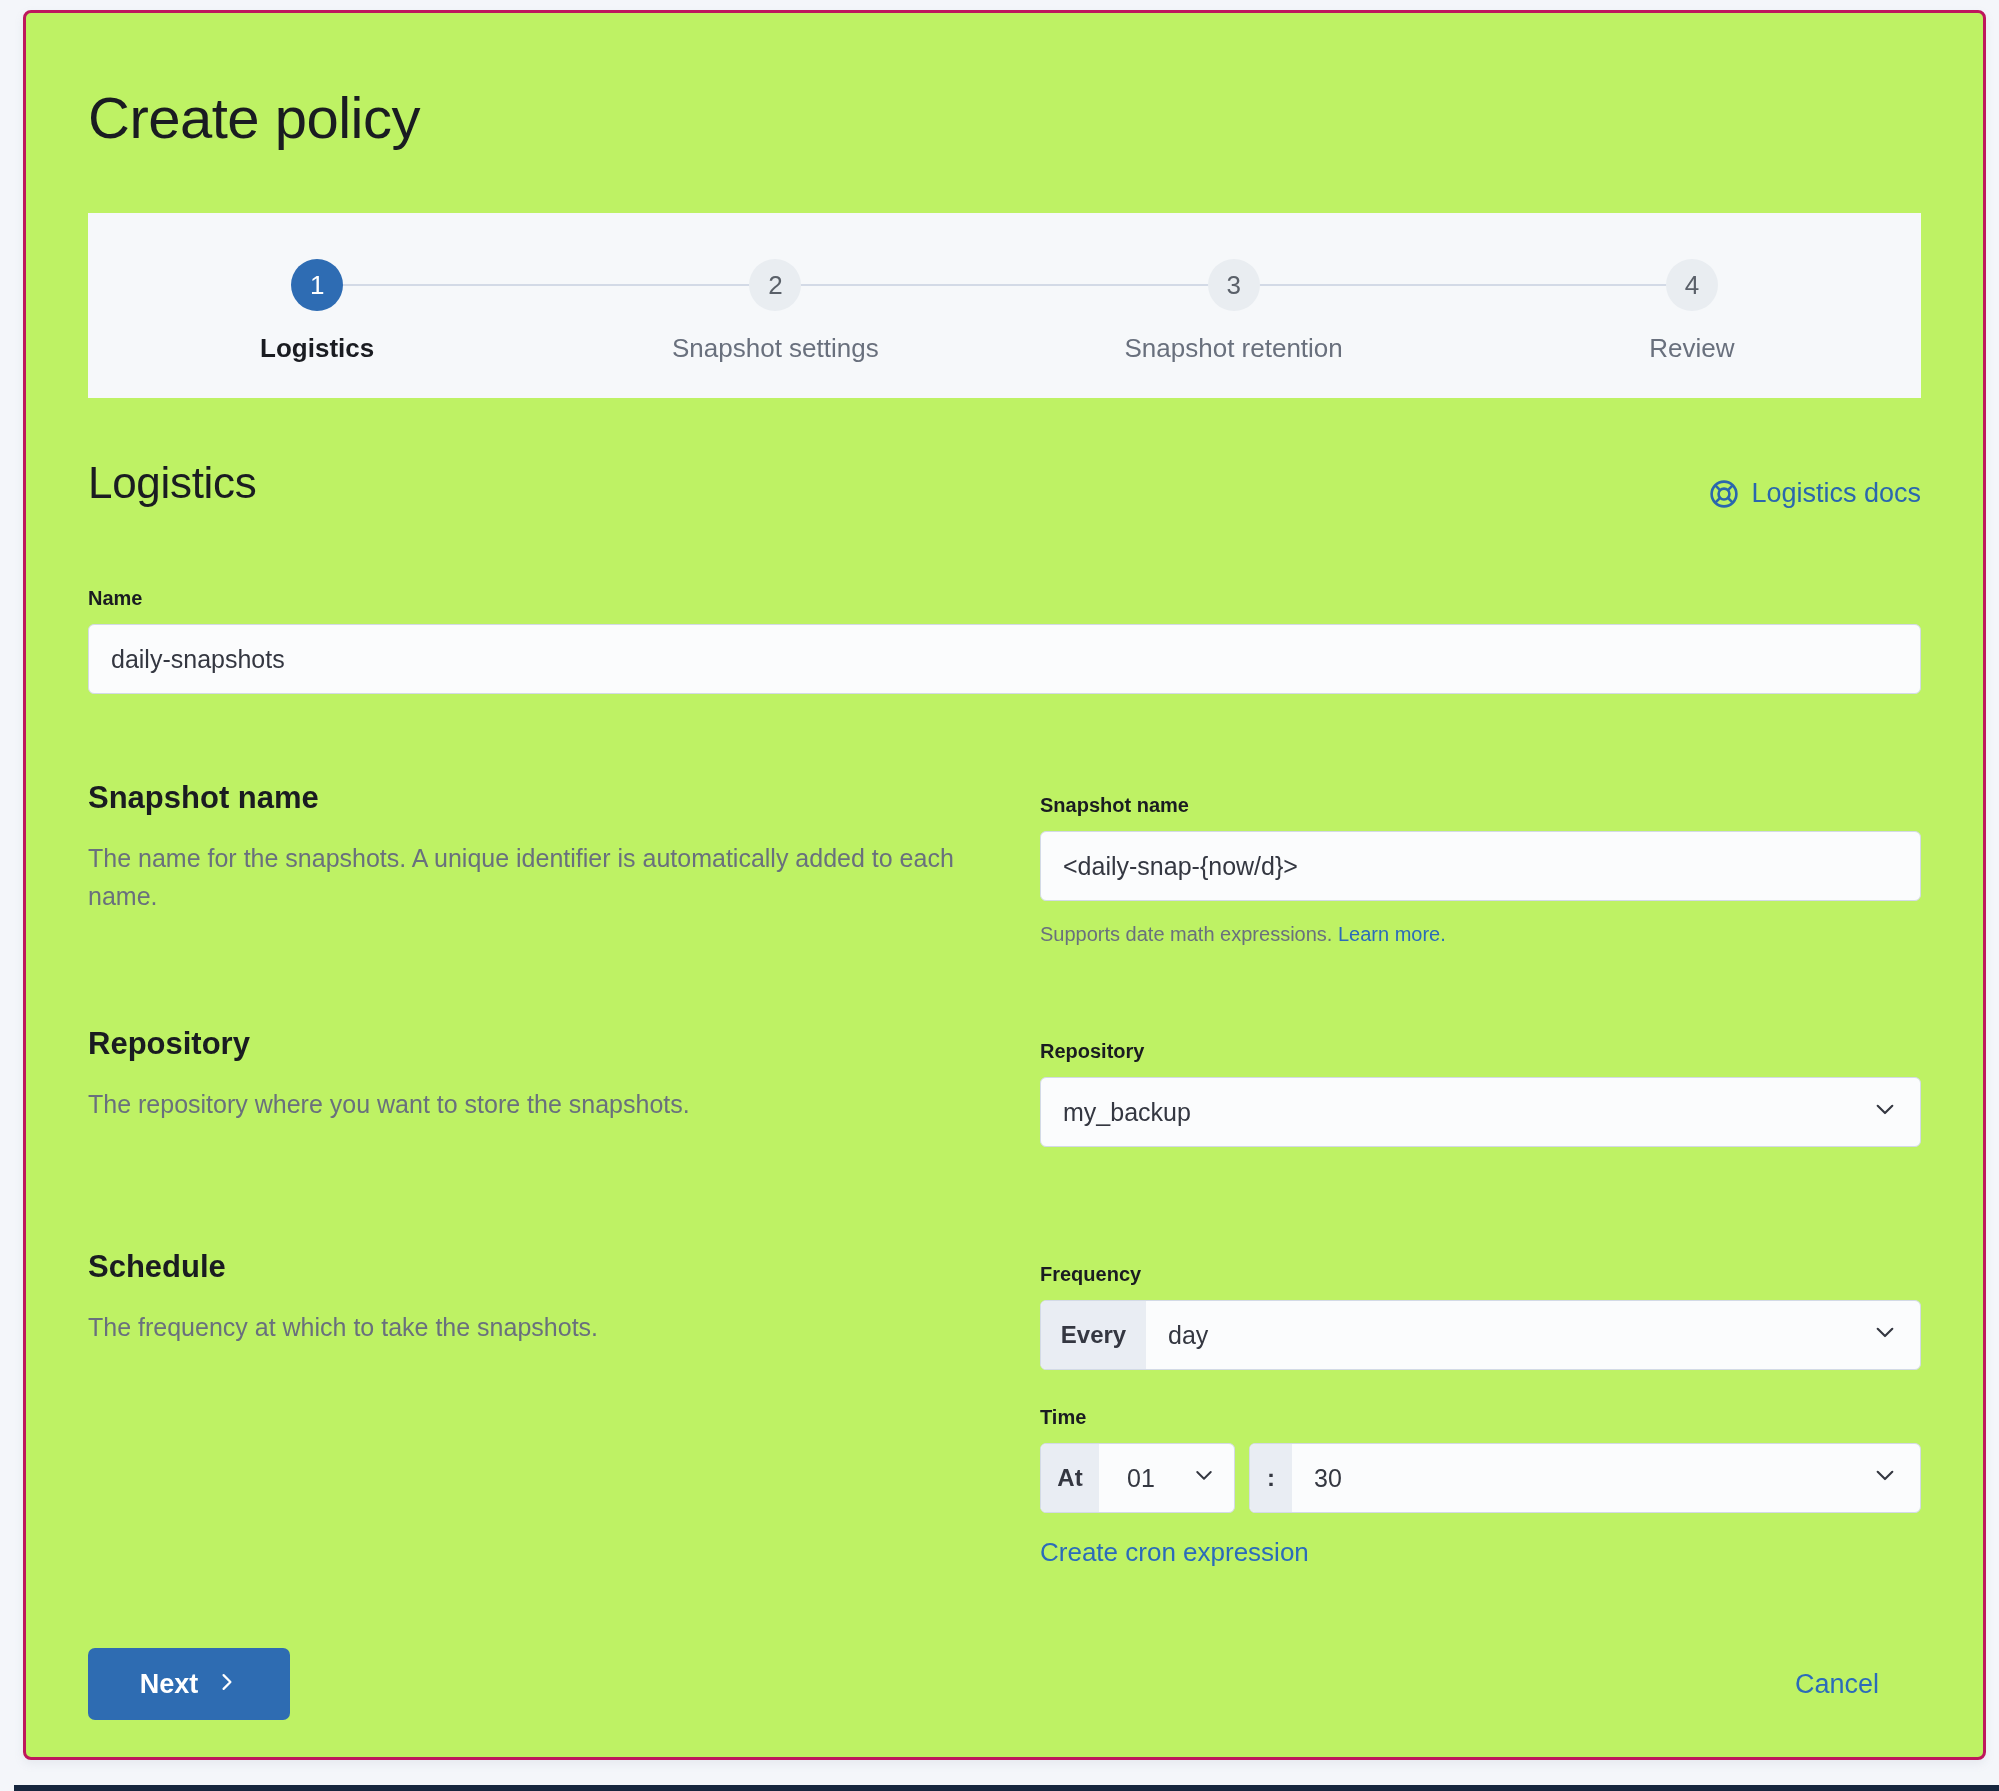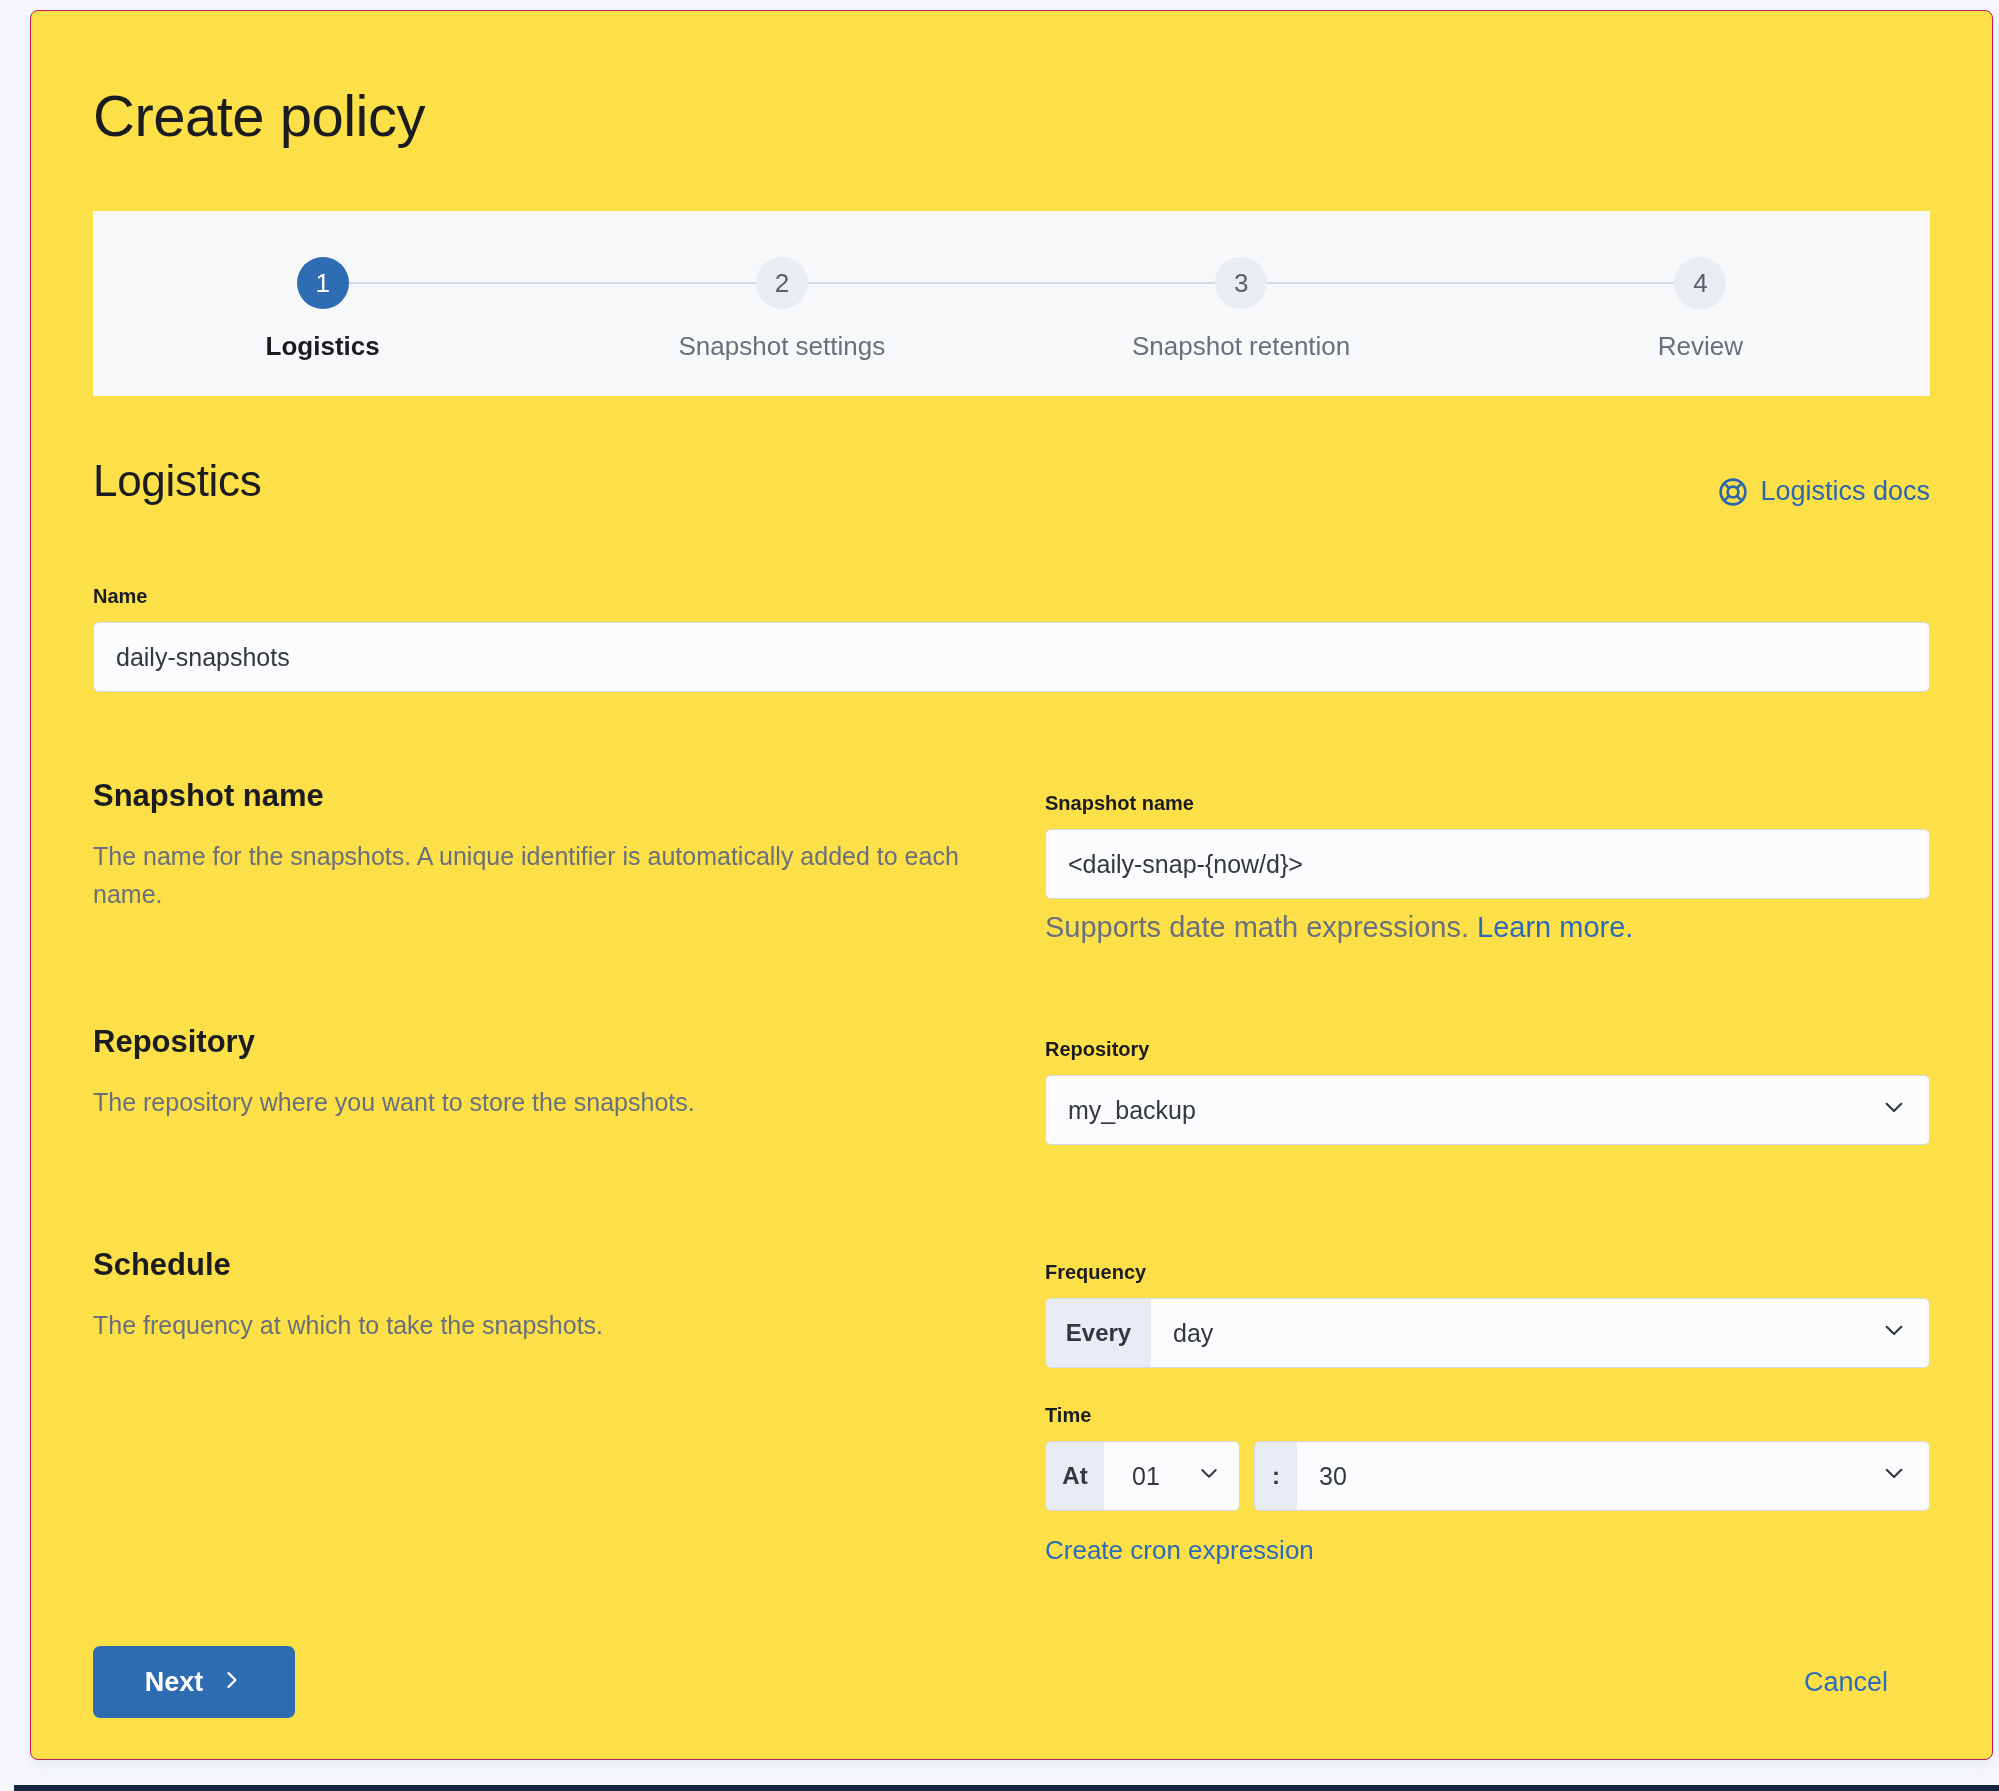--- a/index.html
+++ b/index.html
@@ -6,24 +6,24 @@
   html,body { width:1999px; height:1791px; }
   body {
     font-family: "Liberation Sans", "DejaVu Sans", sans-serif;
     background: #f4f6fa;
     position: relative;
     overflow: hidden;
     color: #1a1c21;
   }
   .panel {
     position: absolute;
-    left: 30px; top: 10px;
+    left: 23px; top: 10px;
     width: 1963px; height: 1750px;
-    background: #fde047;
-    border: 1px solid #be185d;
+    background: #bef264;
+    border: 3px solid #be185d;
     border-radius: 8px;
     box-shadow: 0 4px 10px rgba(140,152,164,0.12);
     padding: 70px 62px 0 62px;
   }
   .page-title {
     font-size: 58px;
     font-weight: 400;
     line-height: 70px;
     color: #1a1c21;
     letter-spacing: -0.5px;
@@ -157,22 +157,22 @@
     background: #e9edf3;
     display: flex;
     align-items: center;
     justify-content: center;
     font-size: 24px;
     font-weight: 700;
     color: #343741;
     flex: 0 0 auto;
   }
   .help-row {
-    margin-top: 12px;
-    font-size: 29px;
+    margin-top: 22px;
+    font-size: 20px;
     color: #69707d;
   }
   .link { color: #2b6bba; cursor: pointer; }
   .time-group { margin-top: 36px; }
   .time-controls { display: flex; gap: 14px; }
   .time-hour { width: 195px; flex: 0 0 auto; position: relative; }
   .time-hour .value { padding-left: 28px; }
   .time-hour .chevron { right: 18px; }
   .time-minute { flex: 1 1 auto; }
   .cron-row { margin-top: 24px; font-size: 26px; }

